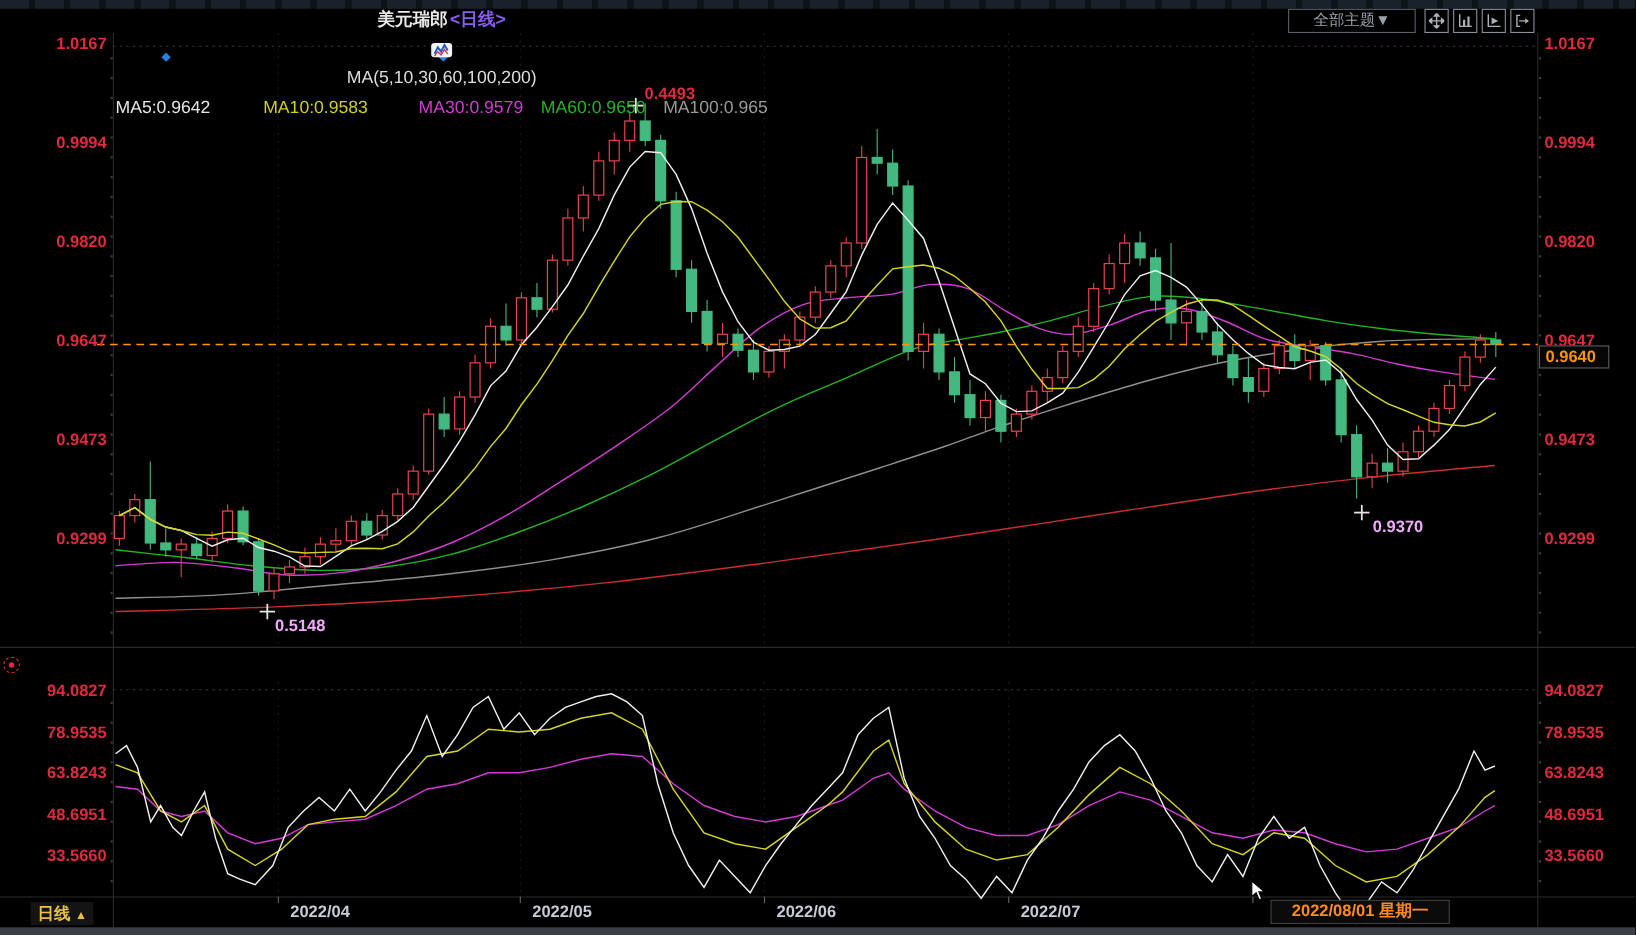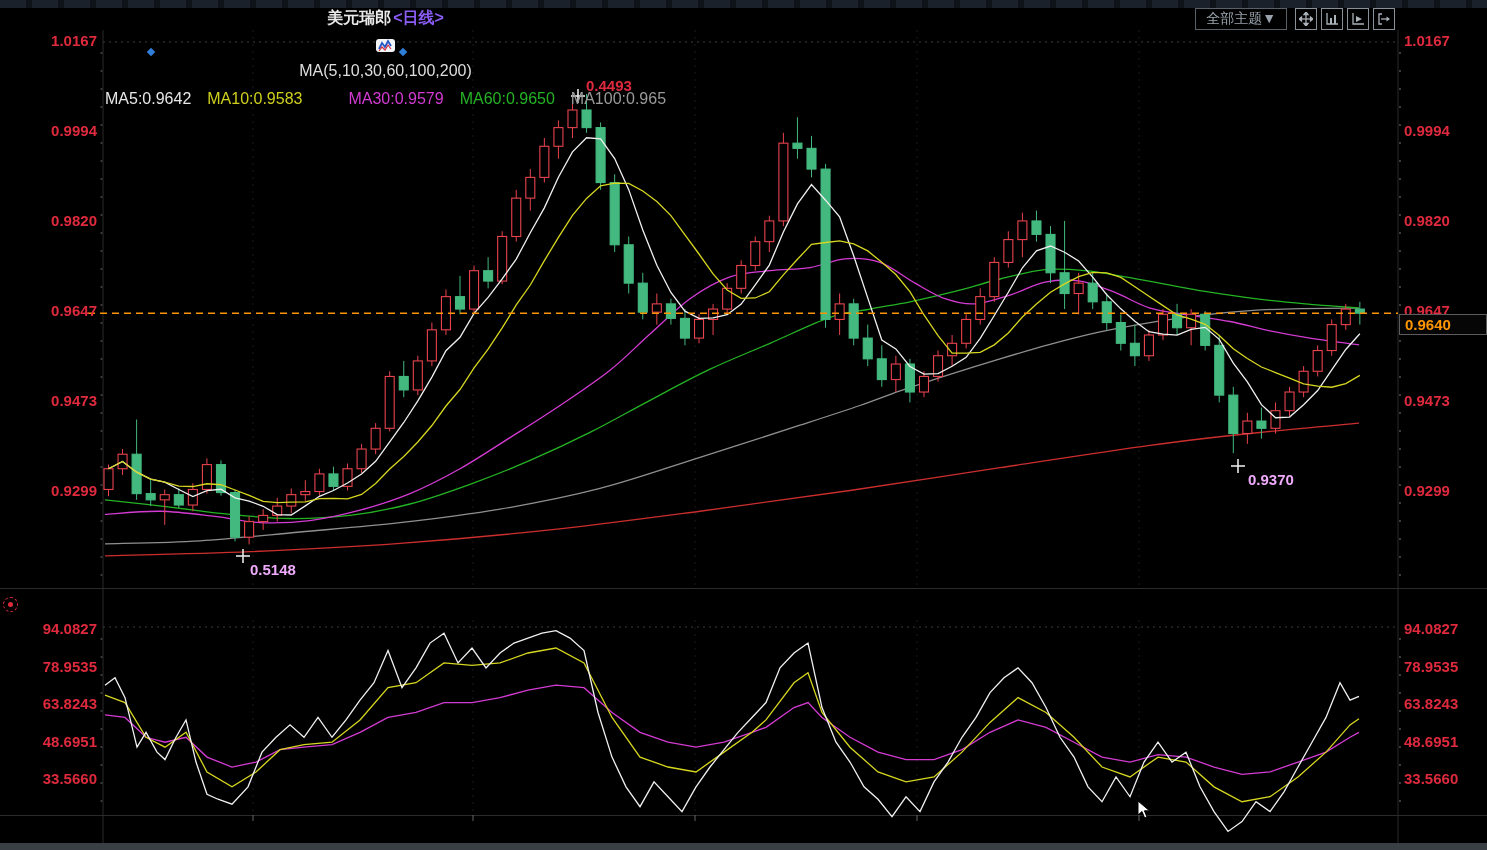--- a/index.html
+++ b/index.html
@@ -20,32 +20,32 @@
   .sym { color:#e9e9e9; font-weight:bold; }
   .period { color:#8b5cf6; font-weight:bold; }
   .kicon { width:19px; height:19px; background:#f2f4f7; border-radius:3px; display:inline-flex;
     align-items:center; justify-content:center; }
   .malabel { color:#dedede; }
   #ma-values { display:flex; gap:16px; }
   #ma-values span { font-weight:normal; }
   .controls { position:absolute; right:92px; top:8px; display:flex; align-items:center; gap:4px; }
   .theme-btn {
     background:#000; border:1px solid #5a6068; color:#9aa3ad; font-size:14px;
-    height:22px; padding:0 10px; font-family:inherit; margin-right:4px; cursor:pointer;
+    height:22px; padding:0 22px; font-family:inherit; margin-right:4px; cursor:pointer;
   }
   .tool {
     width:22px; height:22px; background:#000; border:1px solid #8a9098; color:#aab1b9;
     display:flex; align-items:center; justify-content:center; cursor:pointer; padding:0;
   }
   .plabel { position:absolute; color:#df2a3e; font-size:15px; font-weight:bold;
     transform:translateY(-50%); line-height:1; }
   .plabel.left { left:0; width:97px; text-align:right; }
   .plabel.right { left:1404px; }
   .price-badge {
-    position:absolute; left:1399px; top:314px; width:88px; height:21px;
+    position:absolute; left:1399px; top:314px; width:64px; height:21px;
     border:1px solid #5c5c5c; background:#060606; color:#ff9500;
     font-size:15px; font-weight:bold; line-height:19px; padding-left:5px;
   }
   .anno { position:absolute; font-size:15px; font-weight:bold; line-height:1; }
   .anno.red { color:#df2a3e; }
   .anno.green { color:#f0abfc; }
   .rsi-header {
     position:absolute; left:105px; top:595px; height:22px; display:flex; align-items:center;
     gap:14px; font-size:16px; white-space:nowrap;
   }
@@ -396,21 +396,21 @@
     </span>
     <span class="kicon">
       <svg width="15" height="13" viewBox="0 0 15 13">
         <polyline points="1,10 4,4 7,8 10,2 13,7" fill="none" stroke="#2458c8" stroke-width="1.8"></polyline>
         <polyline points="1,12 4,8 7,11 10,6 13,10" fill="none" stroke="#d03040" stroke-width="1.2"></polyline>
       </svg>
     </span>
     <span class="malabel">MA(5,10,30,60,100,200)</span>
     <span id="ma-values">
         <span style="color: rgb(230, 230, 230);">MA5:0.9642</span>
-        <span style="color: rgb(207, 207, 30);">MA10:0.9583</span>
+        <span style="color: rgb(207, 207, 30); margin-left: 32px;">MA10:0.9583</span>
         <span style="color: rgb(211, 59, 211); margin-left: 30px;">MA30:0.9579</span>
         <span style="color: rgb(36, 179, 36);">MA60:0.9650</span>
         <span style="color: rgb(154, 154, 154);">MA100:0.965</span>
       </span>
   </div>
 
   <div class="controls">
     <button class="theme-btn">全部主题▼</button>
     <button class="tool">
       <svg width="14" height="14" viewBox="0 0 14 14" stroke="#aab1b9" stroke-width="1.3" fill="#aab1b9">
@@ -477,20 +477,28 @@
       <span class="plabel left" style="top: 778.003px;">33.5660</span>
     </div>
   <div id="rsi-axis-right">
       <span class="plabel right" style="top: 628px;">94.0827</span>
       <span class="plabel right" style="top: 665.501px;">78.9535</span>
       <span class="plabel right" style="top: 703.001px;">63.8243</span>
       <span class="plabel right" style="top: 740.502px;">48.6951</span>
       <span class="plabel right" style="top: 778.003px;">33.5660</span>
     </div>
 
+  <div class="bottom-bar">
+    <span class="period-sel">
+      <span>日线</span>
+      <span style="font-size:11px;">▲</span>
+    </span>
+    <span id="date-labels"><span class="dlabel" style="left: 291px;">2022/04</span><span class="dlabel" style="left: 511px;">2022/05</span><span class="dlabel" style="left: 733px;">2022/06</span><span class="dlabel" style="left: 955px;">2022/07</span></span>
+    <span class="cross-date">2022/08/01 星期一</span>
+  </div>
   <div class="scroll-strip"></div>
 
   <span class="cursor">
     <svg width="16" height="20" viewBox="0 0 16 20">
       <path d="M2 1 L2 15 L6 11.5 L8.6 18 L11 17 L8.4 10.8 L13.5 10.8 Z" fill="#fff" stroke="#000" stroke-width="1"></path>
     </svg>
   </span>
 </div>
 
 </body></html>

